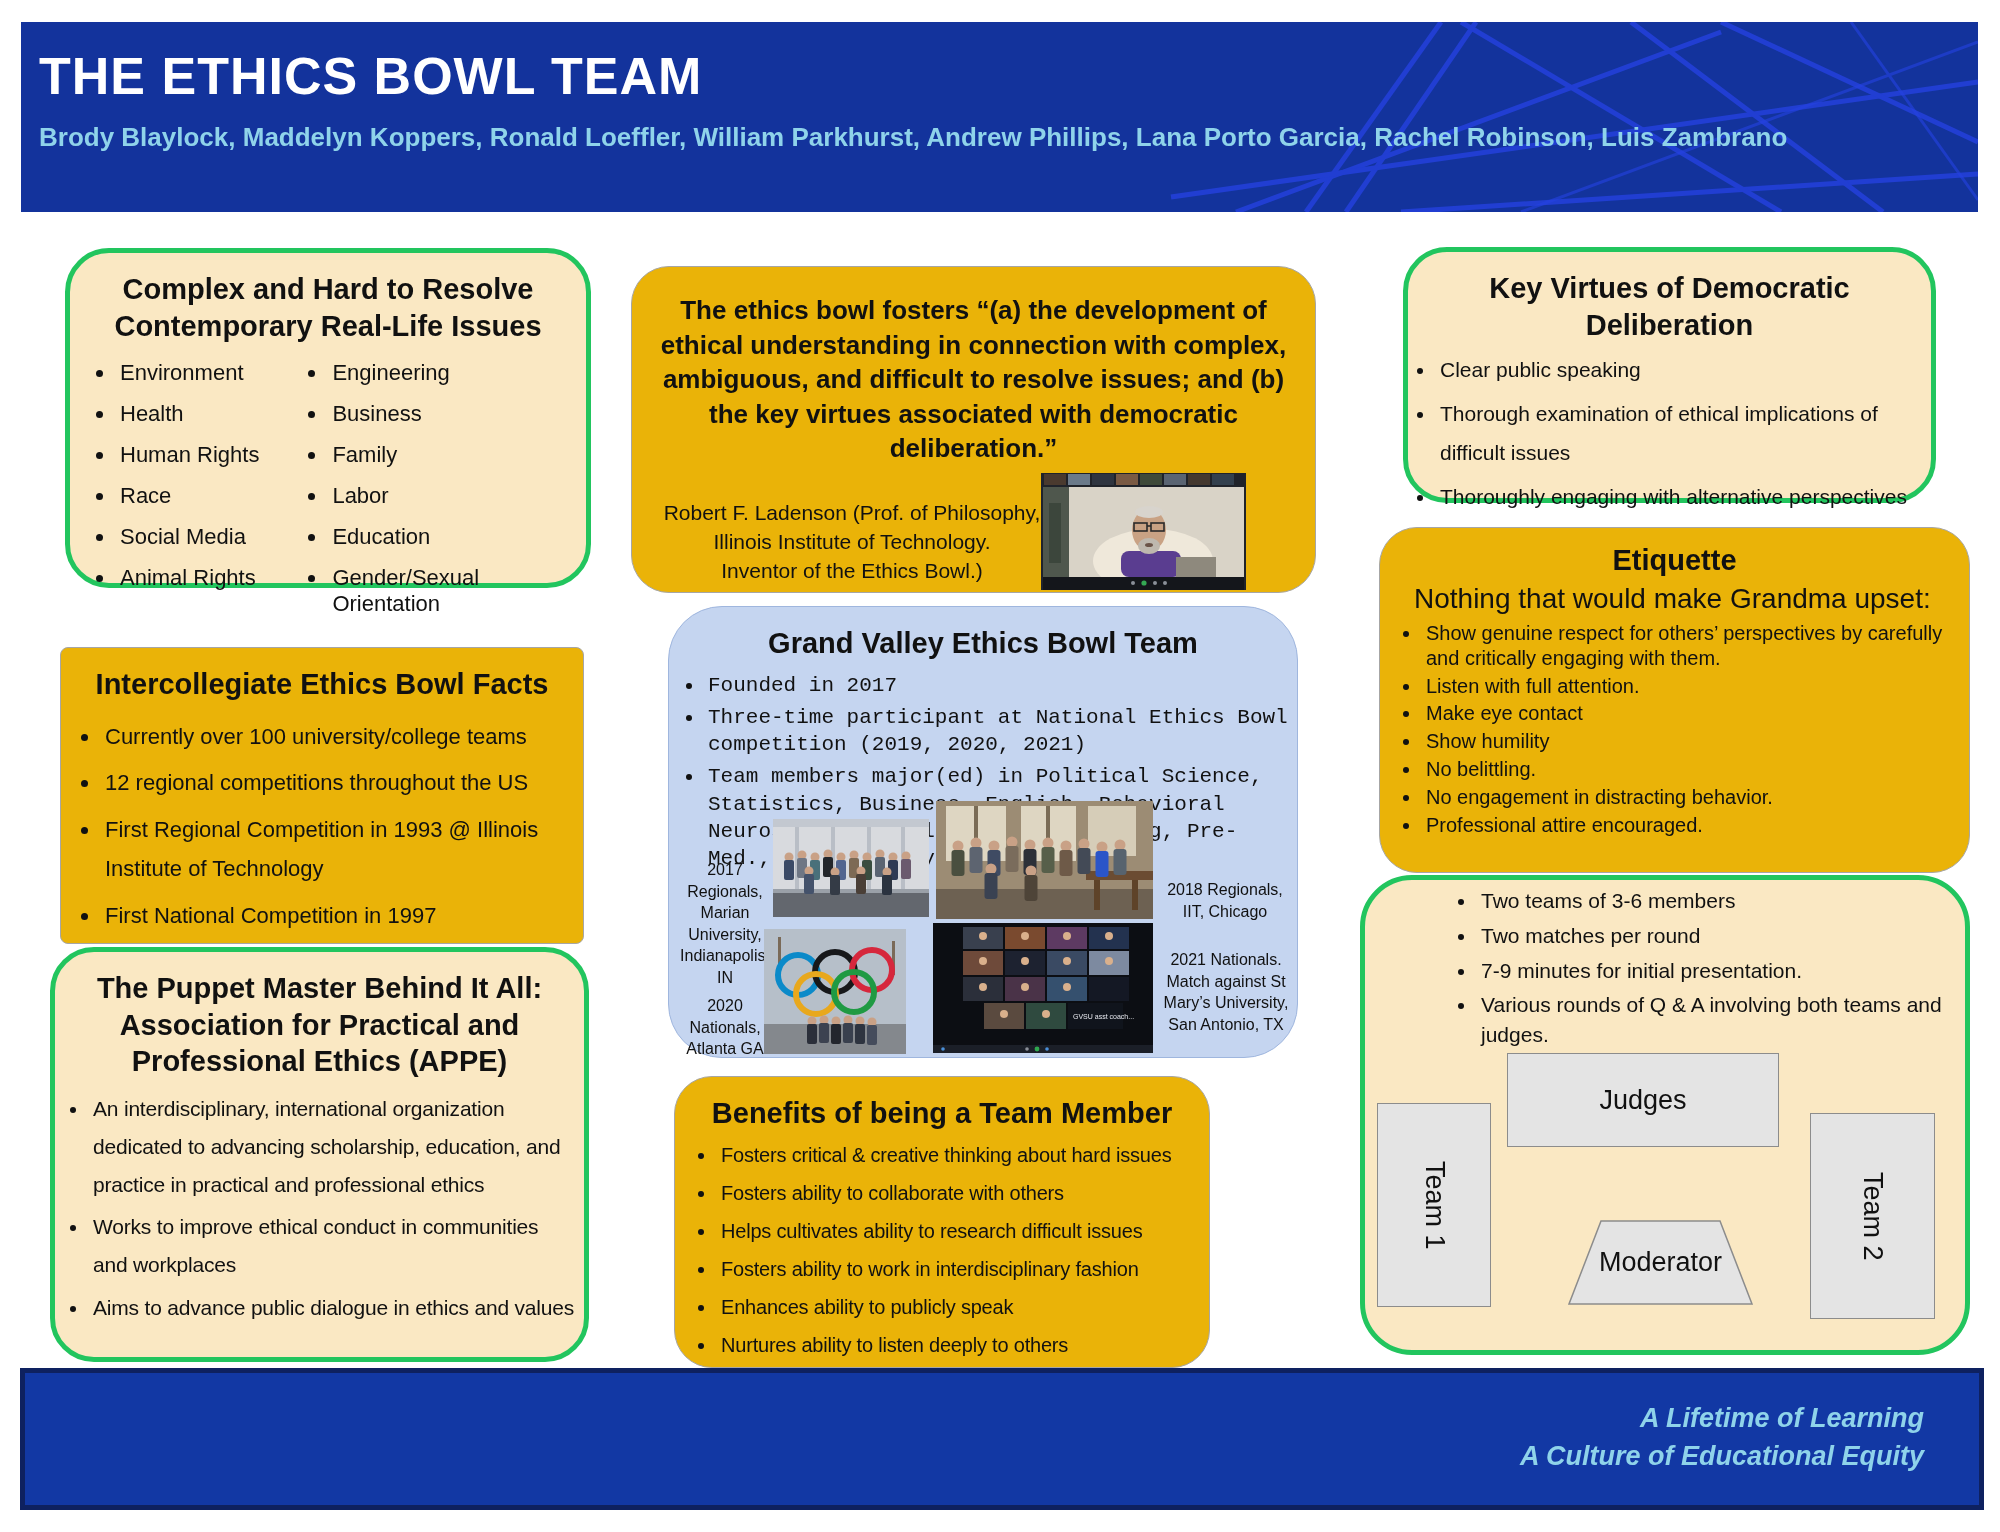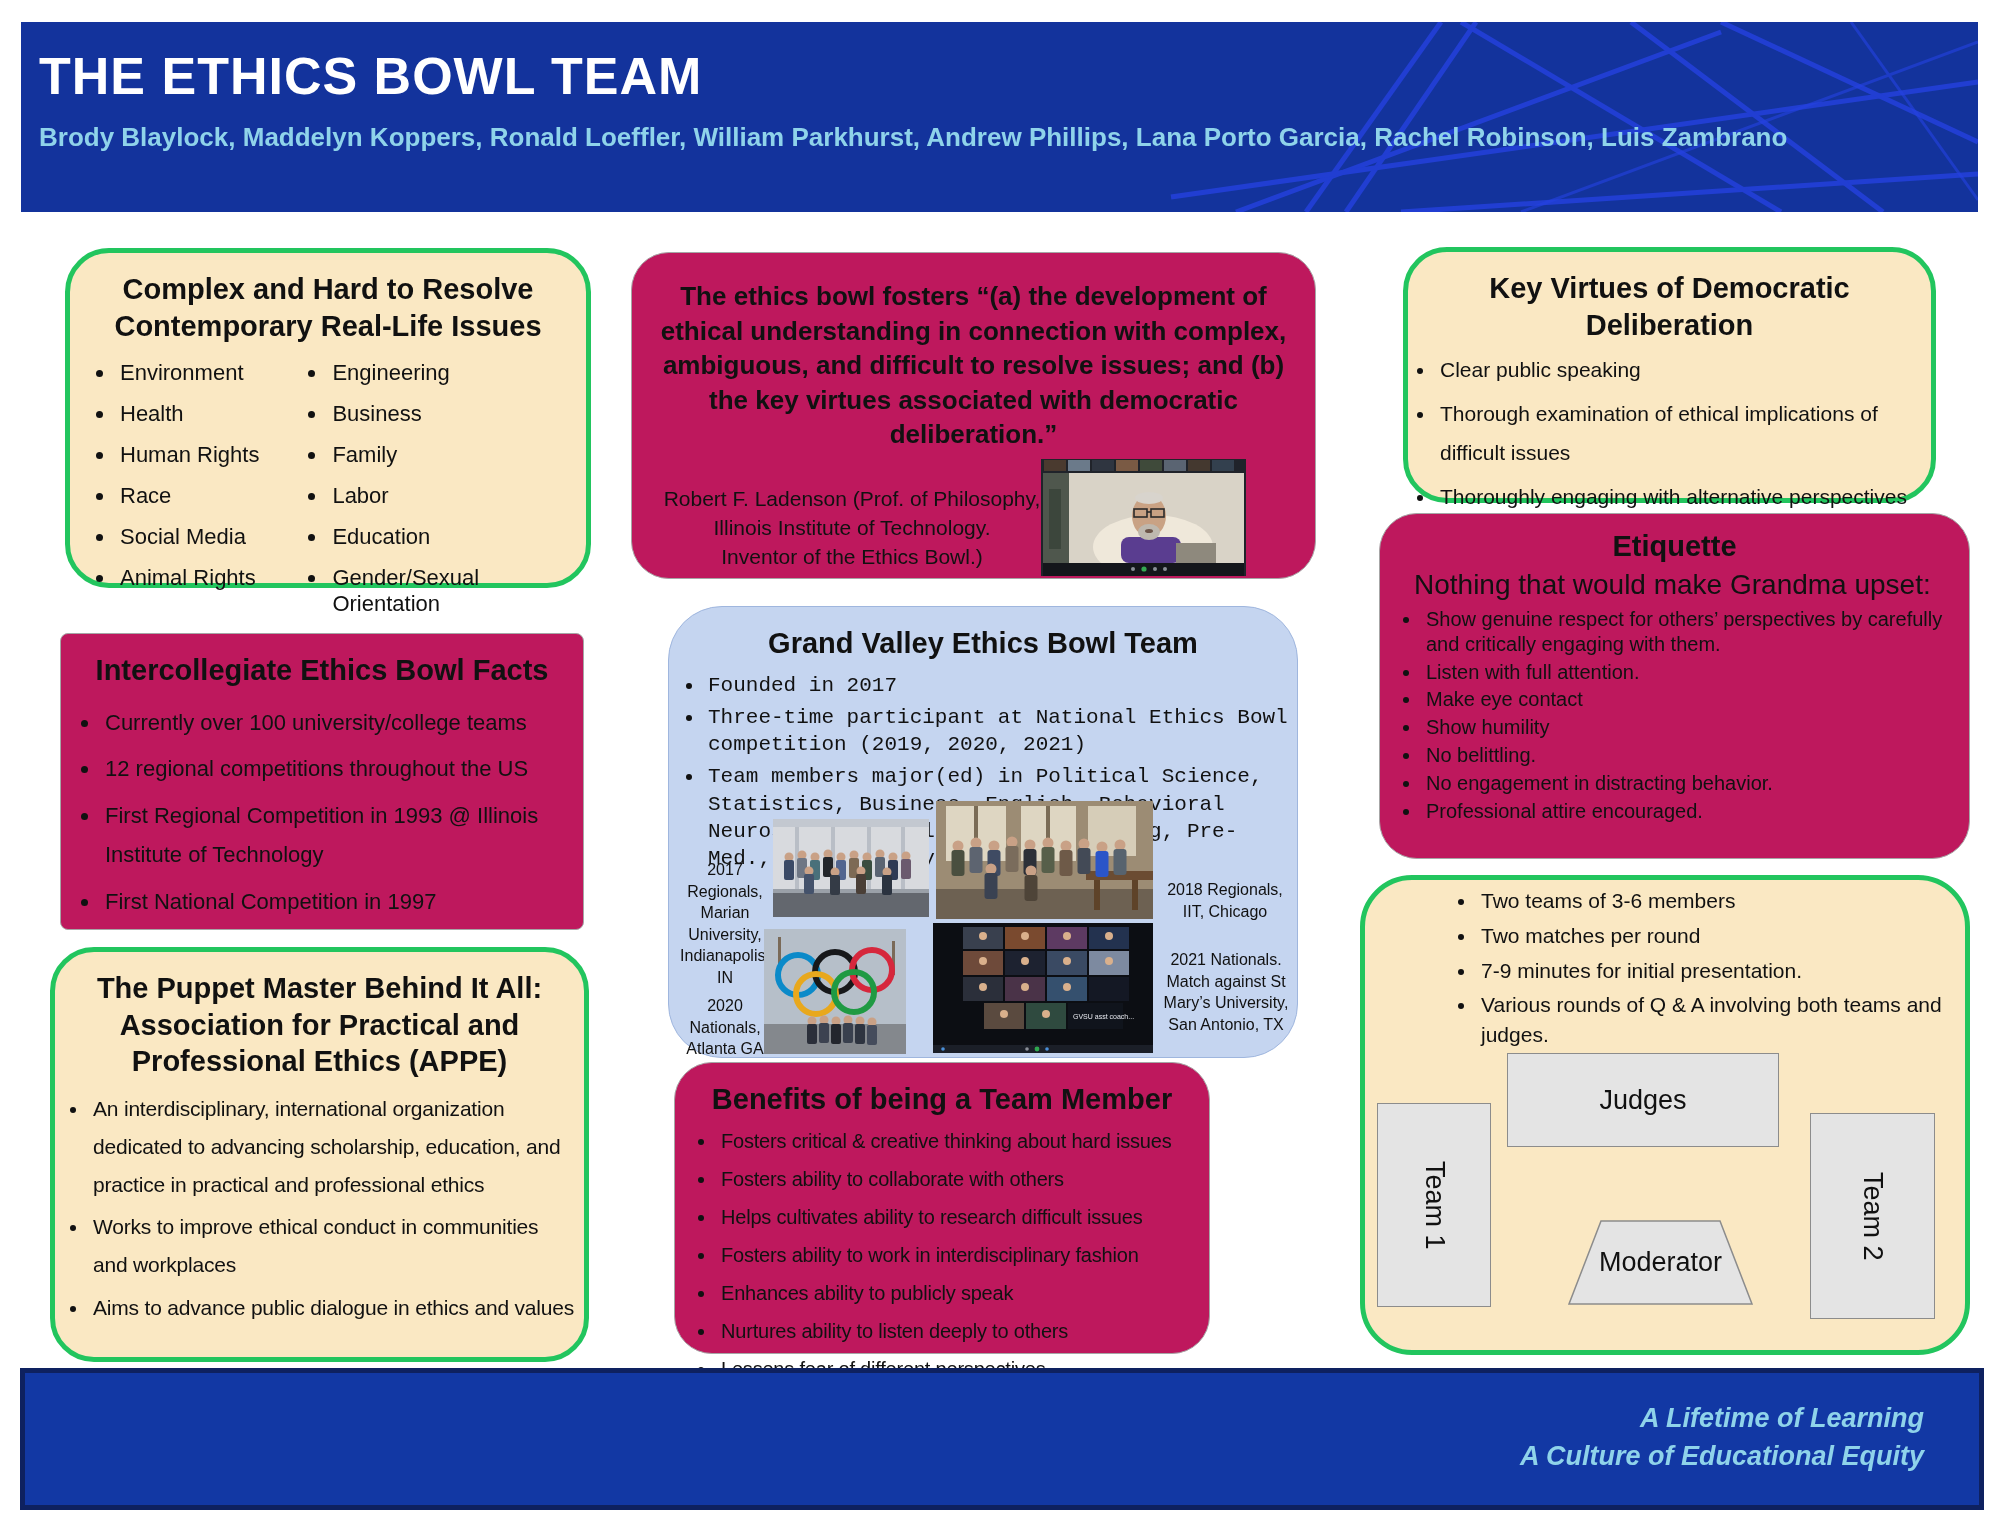--- a/index.html
+++ b/index.html
@@ -28,21 +28,21 @@
   .footer{
     left:20px;top:1368px;width:1964px;height:142px;
     background:#1238A4;border:5px solid #0E2160;
     text-align:right;padding:26px 55px 0 0;
   }
   .footer div{
     font-size:27px;font-weight:bold;font-style:italic;color:#8FD3EA;line-height:1.42;
   }
   
   .cream{background:#FAE8C3;border:5px solid #22c55e;border-radius:44px;}
-  .whitebox{background:#be185d;border:1px solid #A6A6A6;border-radius:38px;}
+  .whitebox{background:#eab308;border:1px solid #A6A6A6;border-radius:38px;margin-top:14px;}
   .bluebox{background:#C5D5F0;border:1px solid #9FB6DE;border-radius:54px;}
   .btitle{font-weight:bold;text-align:center;font-size:29px;line-height:1.26;padding-top:18px;}
   ul{margin:0;padding:0 6px 0 30px;list-style:disc;}
   li{padding-left:4px;}
   
   .issues-cols{display:flex;padding:16px 8px 0 16px;}
   .issues-cols ul{font-size:22px;}
   .issues-cols ul li{margin-bottom:15px;}
   .issues-col1{width:42%;}
   .issues-col2{width:58%;}

